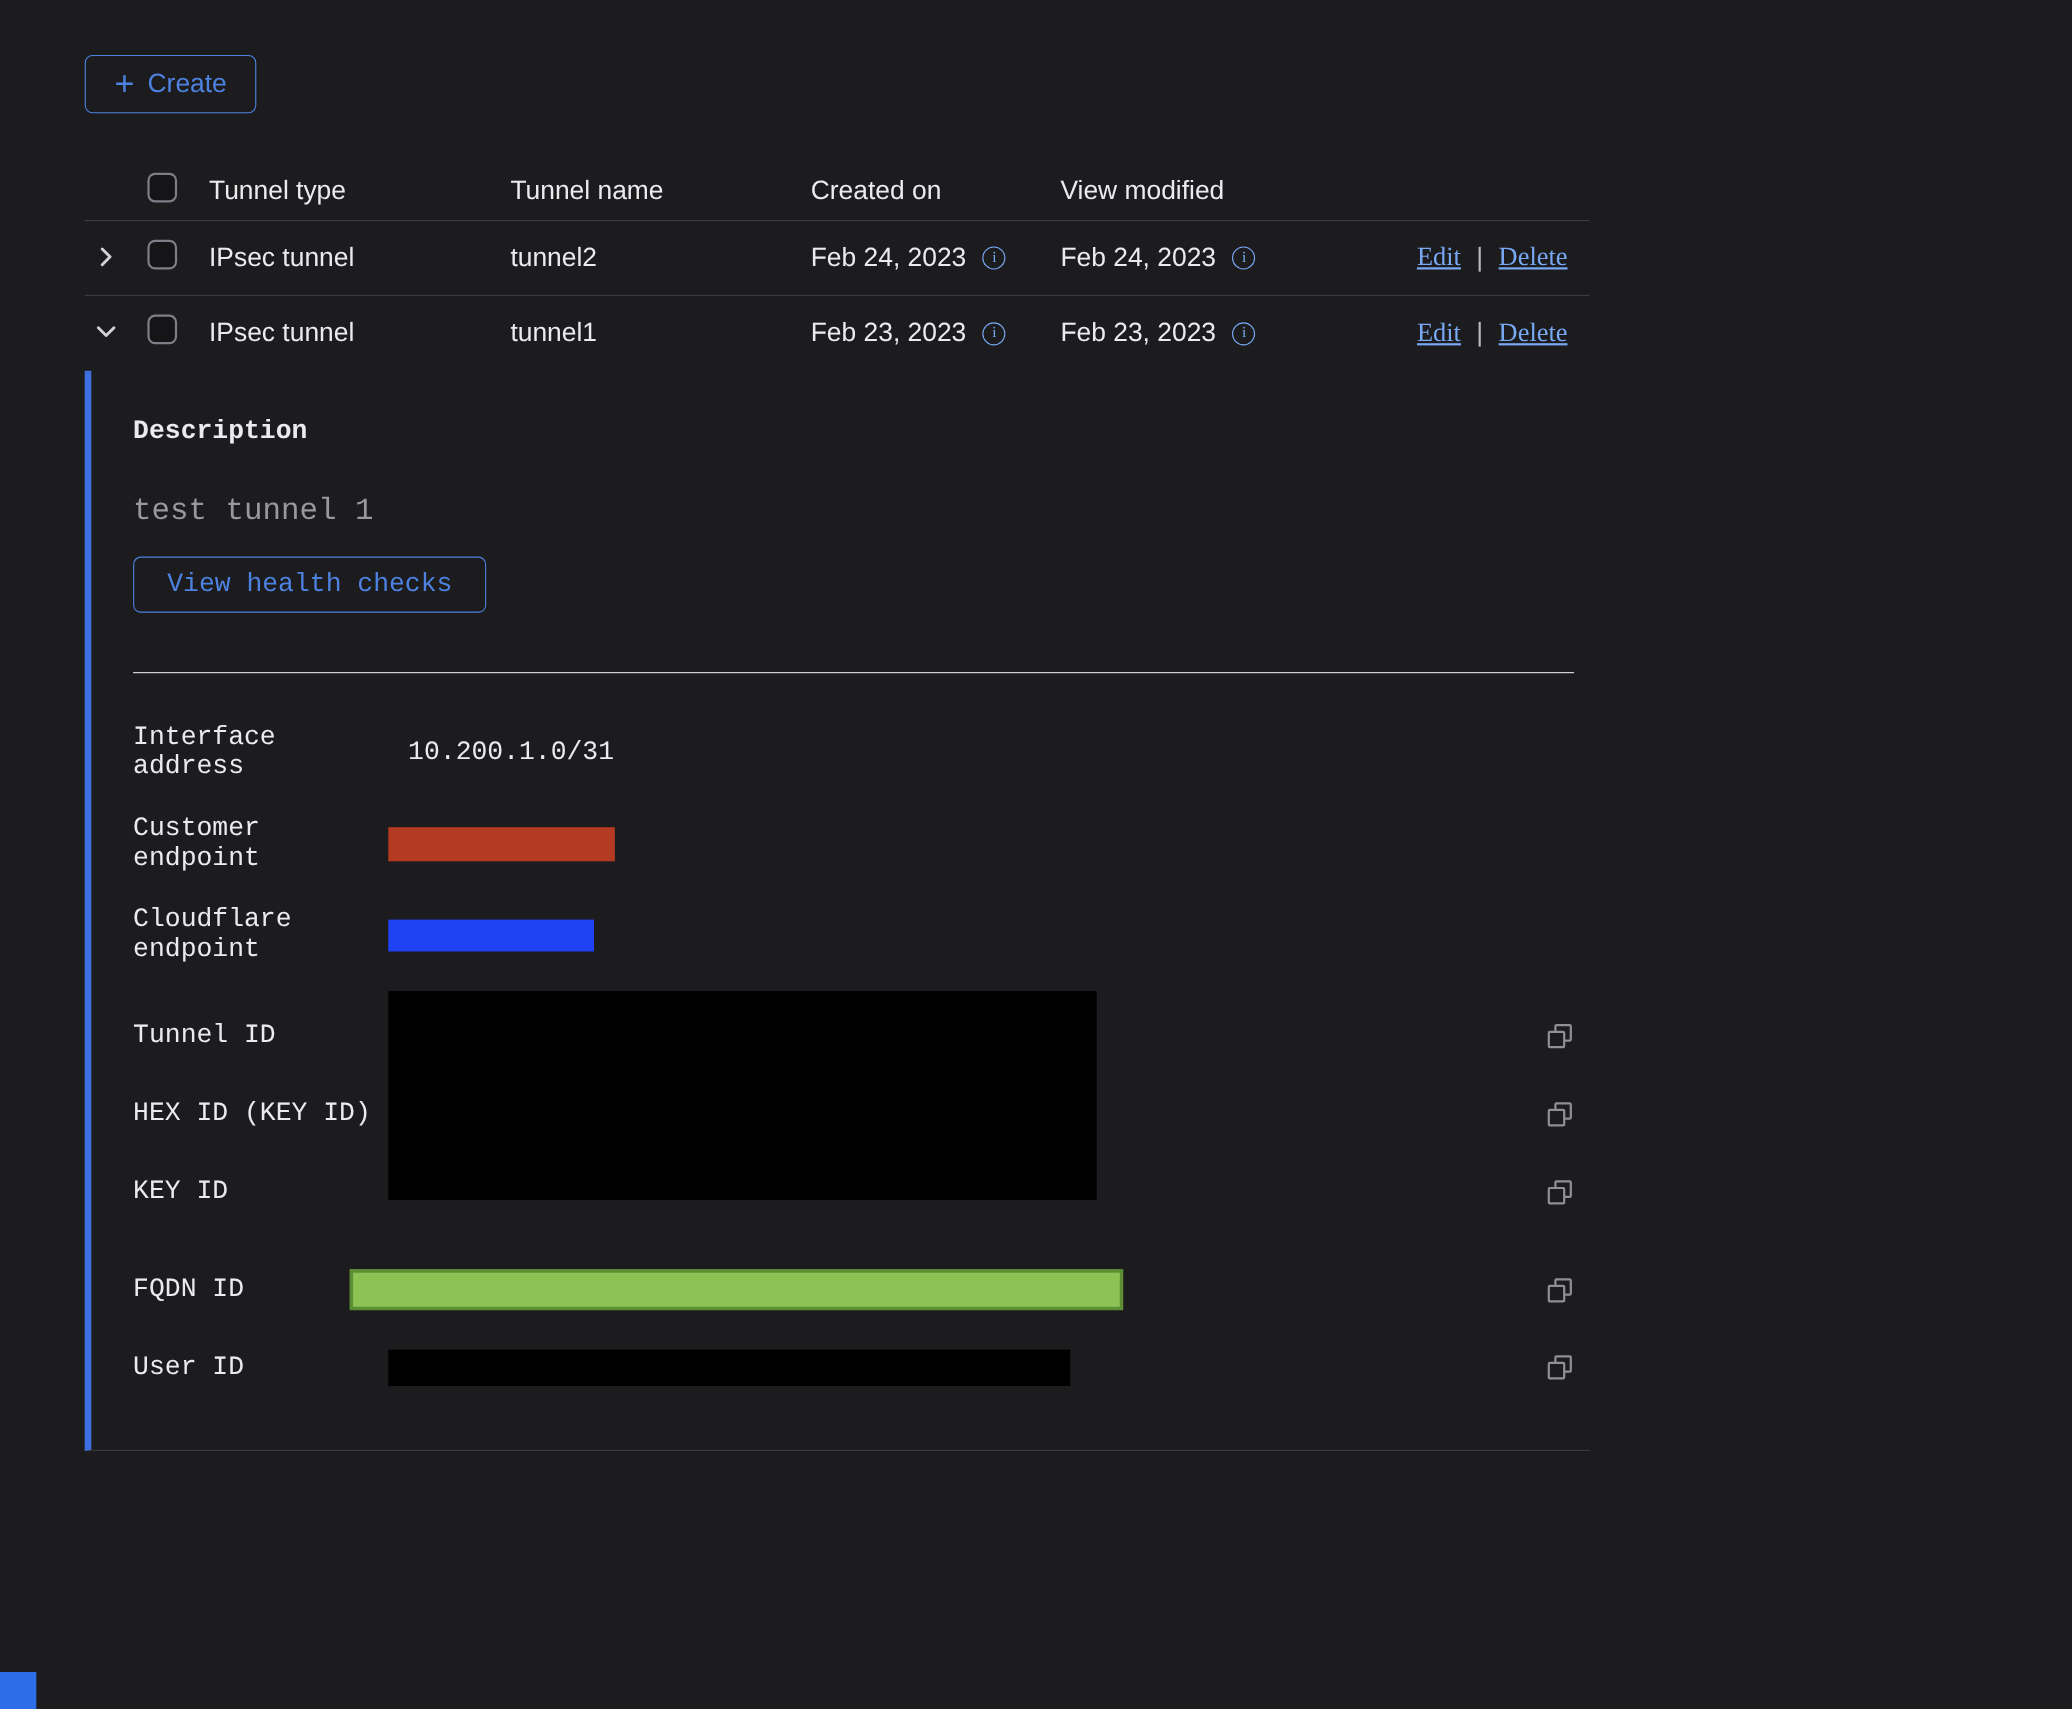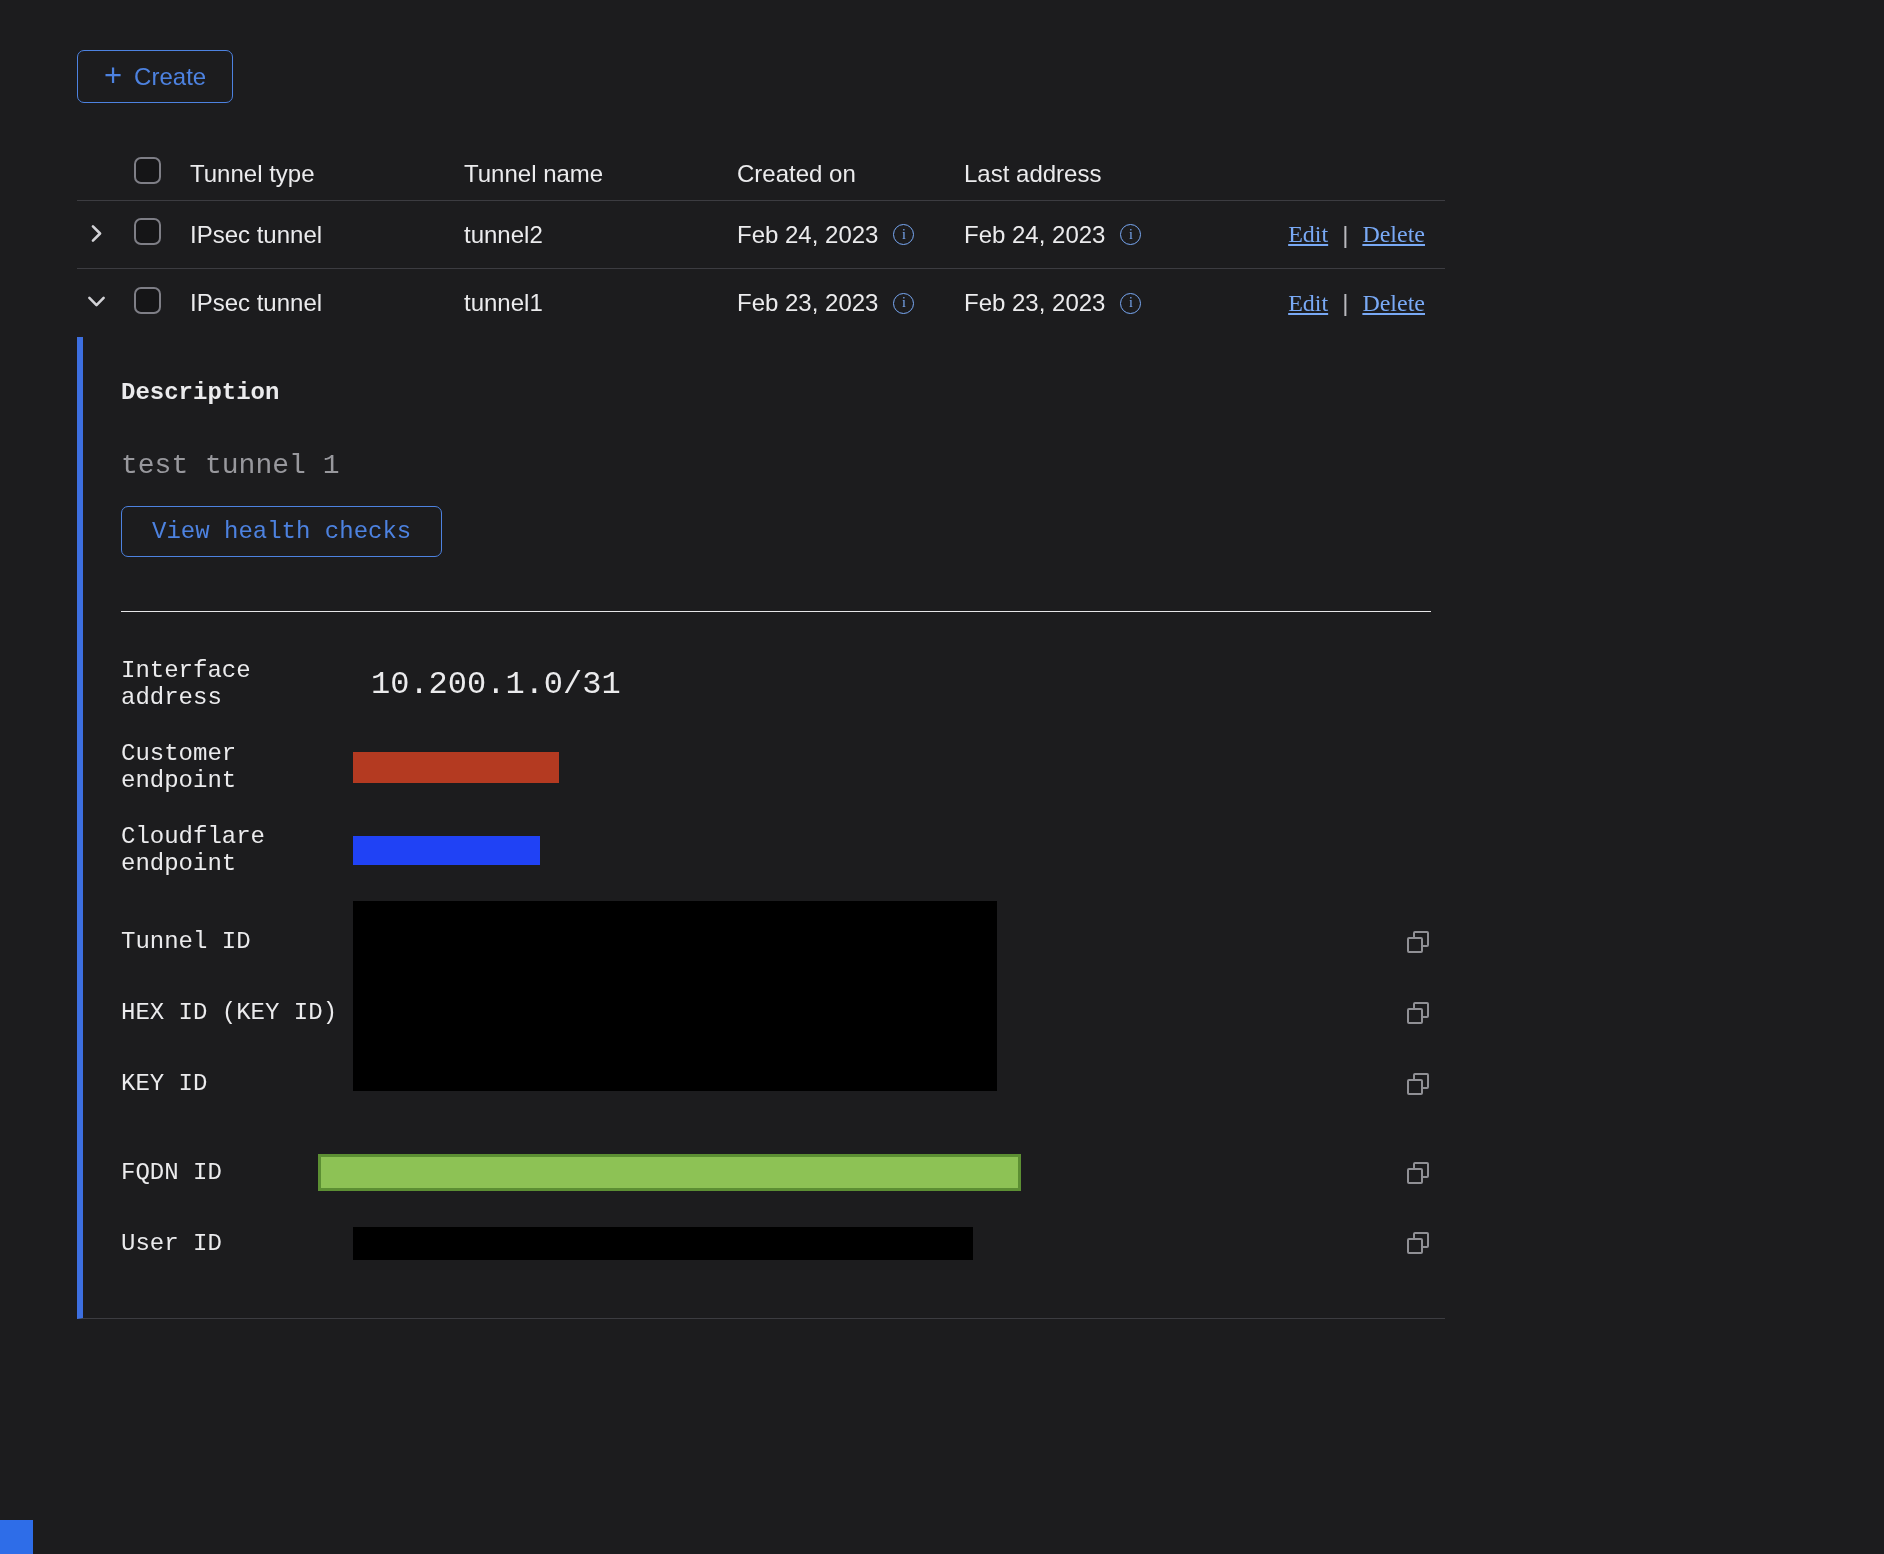--- a/index.html
+++ b/index.html
@@ -63,21 +63,21 @@
     margin-top:25px; height:51px; padding:0 30px; display:inline-flex; align-items:center;
     border:1.5px solid var(--accent-blue); color:var(--accent-blue); background:transparent;
     border-radius:7px; font-size:24px; font-family:inherit; cursor:pointer;
   }
   .divider { border:none; border-top:1px solid var(--divider-light); width:1310px; margin:54px 0 0 0; }
 
   .fields { margin-top:45px; width:1312px; display:flex; flex-direction:column; }
   .fields > * + * { margin-top:29px; }
   .frow { display:flex; align-items:center; min-height:32px; }
   .flabel { width:232px; font-size:24px; flex:none; }
-  .fvalue { font-size:32px; margin-left:18px; }
+  .fvalue { font-size:24px; margin-left:18px; }
 
   .red-block { width:206px; height:31px; background:var(--redaction-red); }
   .blue-block { width:187px; height:29px; background:var(--redaction-blue); }
 
   .id-group { position:relative; }
   .id-row { display:flex; align-items:center; height:71px; }
   .black-overlay { position:absolute; left:232px; top:-5px; width:644px; height:190px; background:var(--redaction-black); }
 
   .copy-icon { margin-left:auto; margin-right:4px; position:relative; width:22px; height:22px; cursor:pointer; flex:none; }
   .copy-icon::before {
@@ -109,21 +109,21 @@
   <div class="table">
 
     <div class="trow thead">
       <div class="c-exp"></div>
       <div class="c-check">
         <span class="checkbox"></span>
       </div>
       <div>Tunnel type</div>
       <div>Tunnel name</div>
       <div>Created on</div>
-      <div>Last address</div>
+      <div>View modified</div>
       <div></div>
     </div>
 
     <div class="trow drow bordered">
       <div class="c-exp">
         <button class="expander">
           <span>
             <svg width="19" height="19" viewBox="0 0 16 16">
                 <path d="M5 2 L11 8 L5 14" fill="none" stroke="#d2d2d6" stroke-width="2.2" stroke-linecap="round" stroke-linejoin="round"></path>
               </svg>

